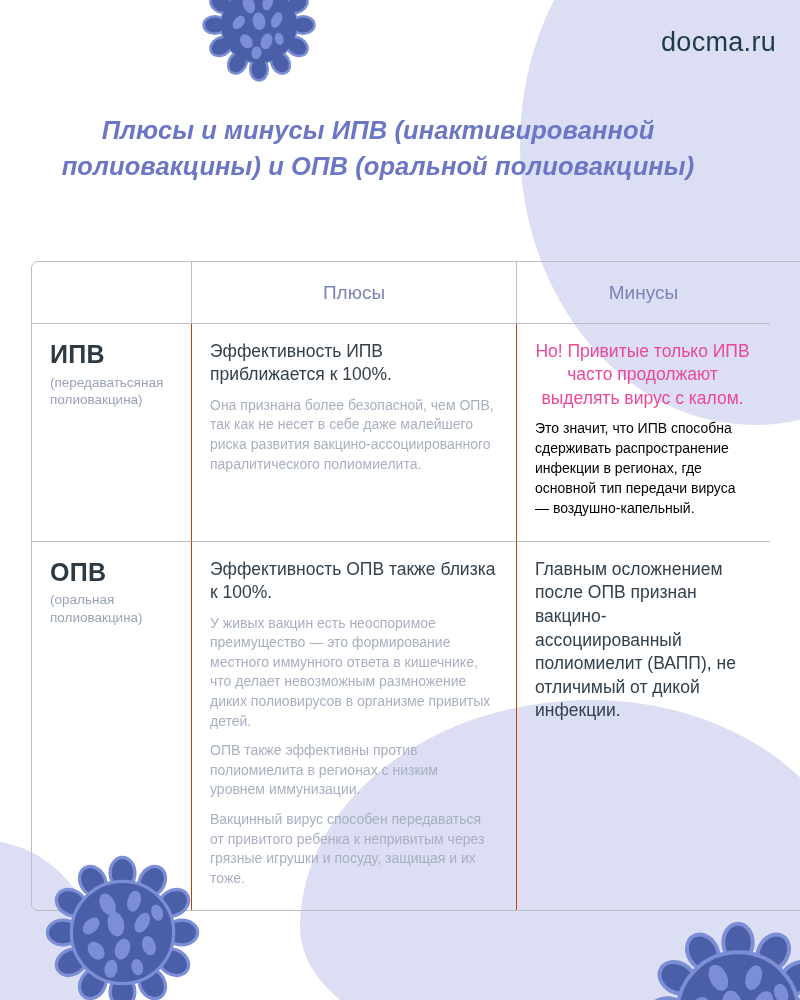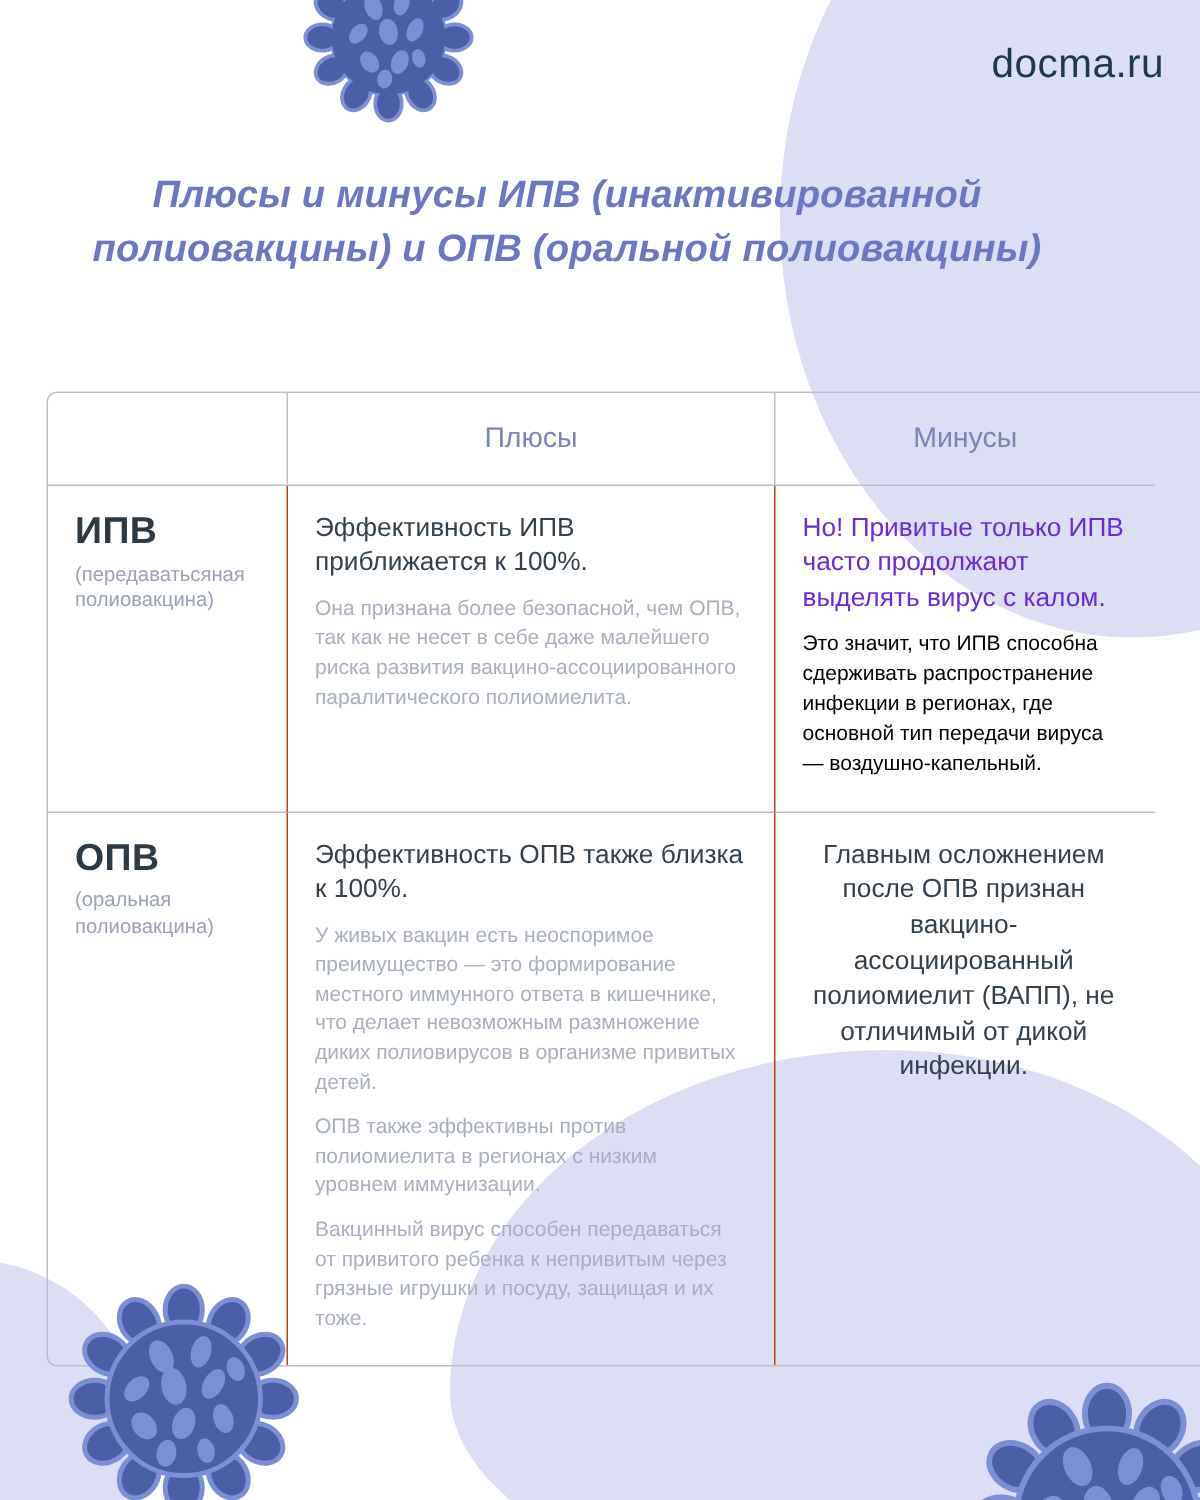--- a/index.html
+++ b/index.html
@@ -148,33 +148,33 @@
     font-size: 14px;
     line-height: 1.40;
     color: #a8b0c0;
     margin-bottom: 10px;
   }
   .sub:last-child { margin-bottom: 0; }
 
   .minus-lead {
     font-size: 17.5px;
     line-height: 1.34;
-    color: #6d28d9;
+    color: #ec4899;
     margin-bottom: 9px;
+    text-align: center;
   }
   .minus-sub {
     font-size: 14px;
     line-height: 1.42;
     color: #000000;
   }
   .minus-big {
     font-size: 17.5px;
     line-height: 1.35;
     color: #33414c;
-    text-align: center;
   }
 </style>
 </head>
 <body>
 
 <div id="page">
 
   <div class="blob blob-top-right"></div>
   <div class="blob blob-bottom-right"></div>
   <div class="blob blob-bottom-left"></div>

